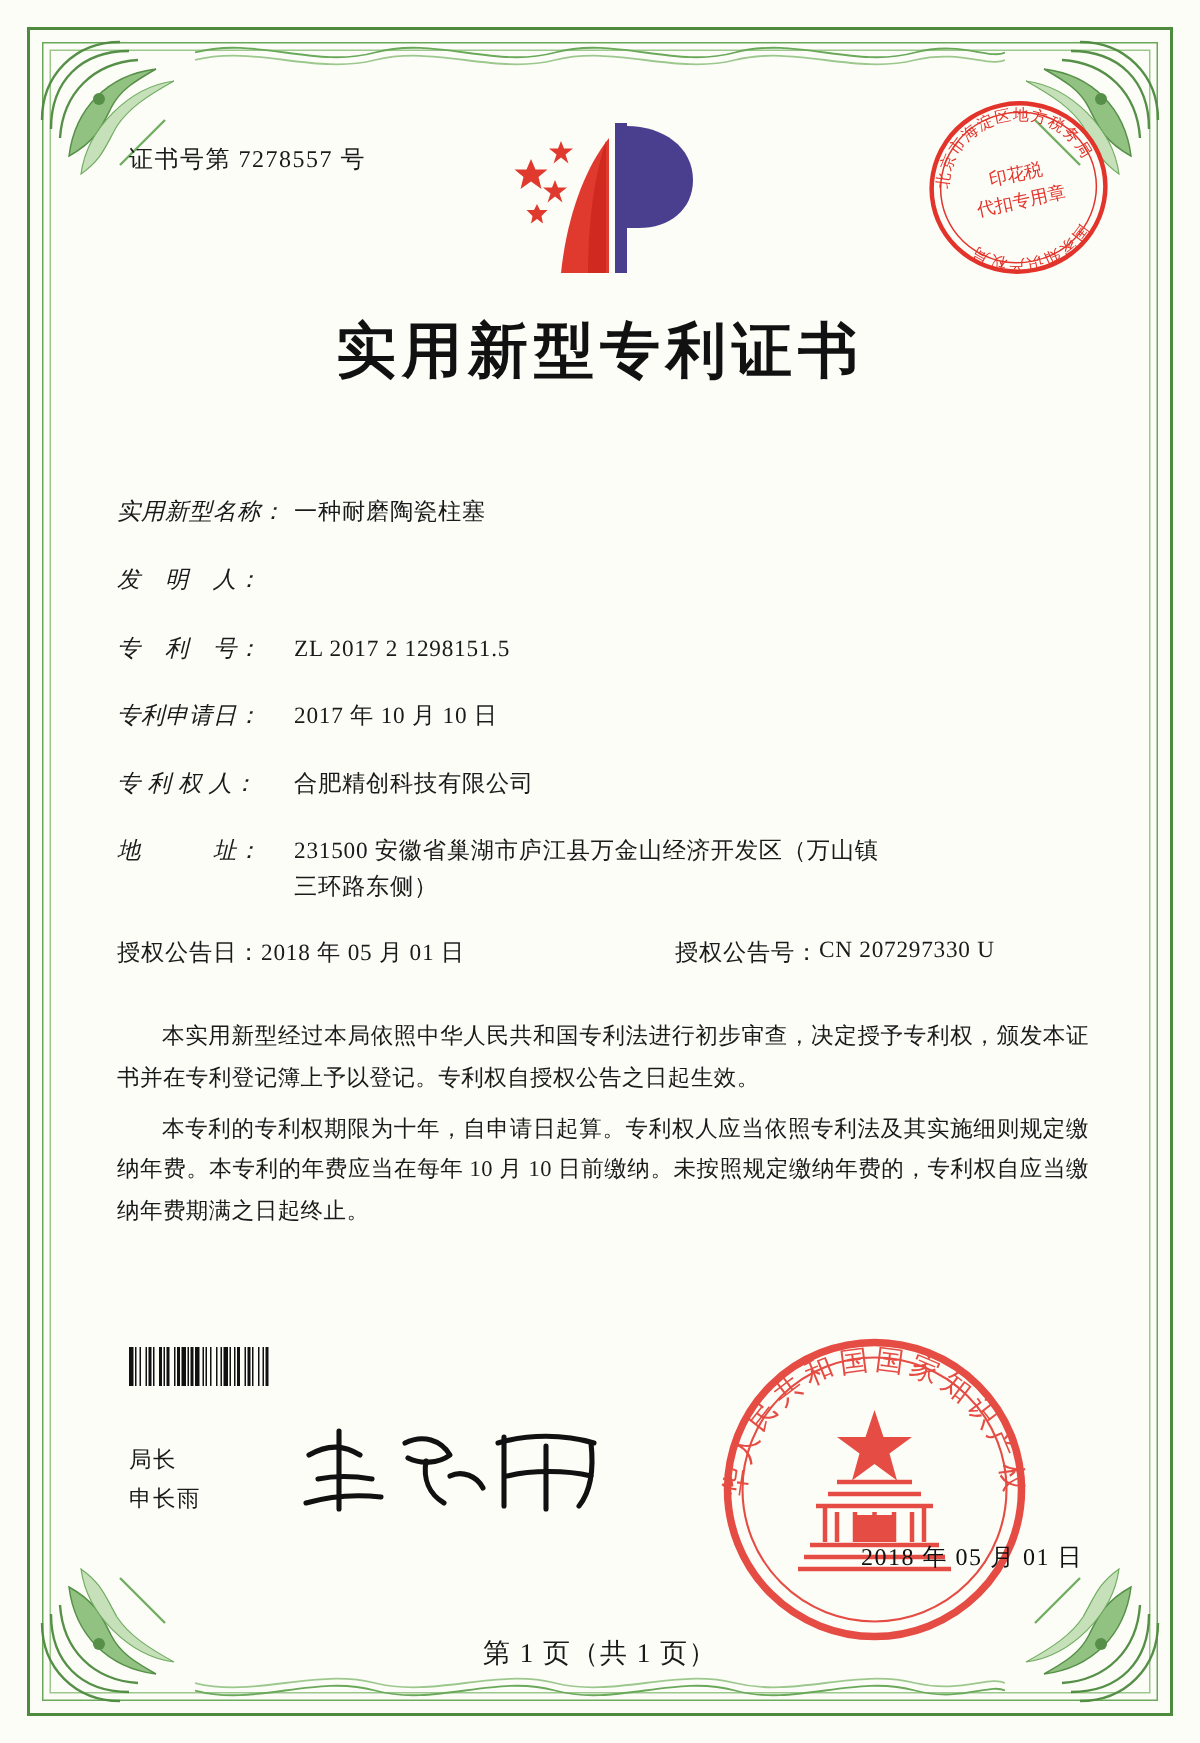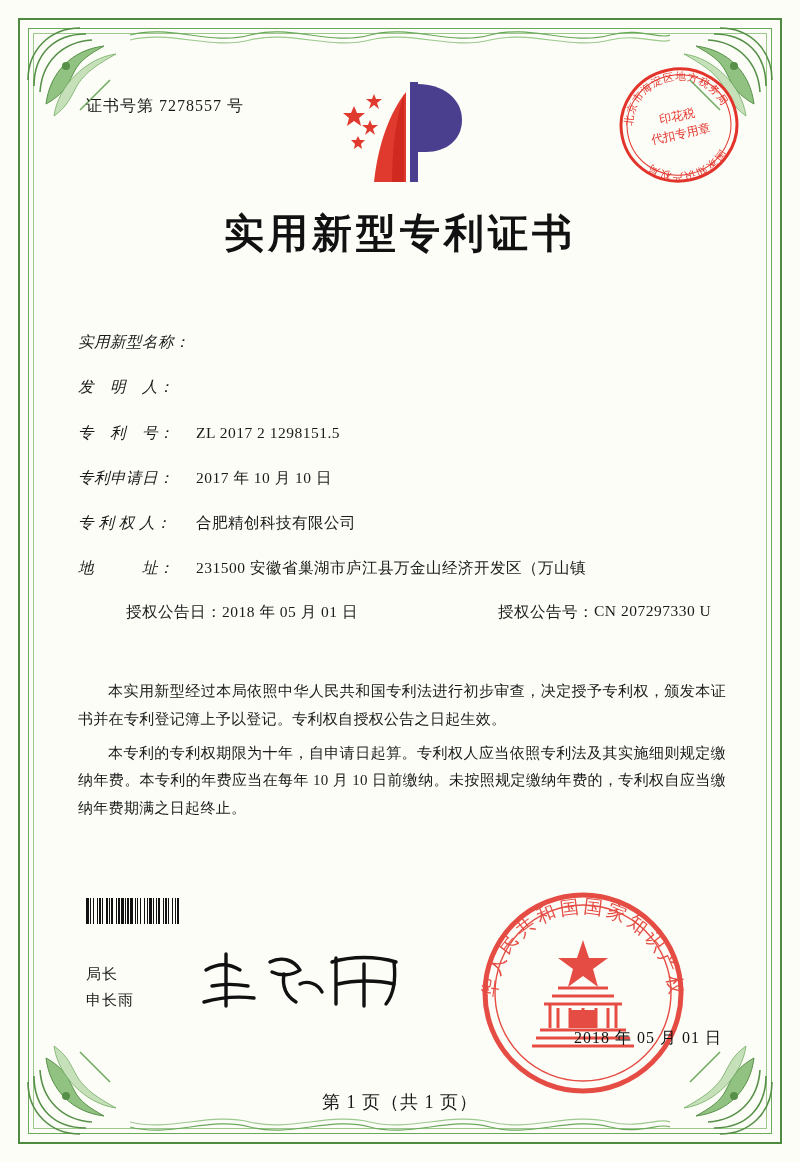--- a/index.html
+++ b/index.html
@@ -124,21 +124,21 @@
   }
   .field-value .line2 { display: block; }
 
   .row-inline {
     display: flex;
     align-items: flex-start;
     margin-bottom: 18px;
     font-size: 15.5px;
   }
   .row-inline .pair { display: flex; }
-  .pair-left { width: 372px; margin-left: 48px; }
+  .pair-left { width: 372px; }
   .pair-label { white-space: nowrap; letter-spacing: 0.5px; }
   .pair-value { letter-spacing: 0.5px; }
 
   
   .body-text {
     position: absolute;
     left: 78px; top: 678px;
     width: 648px;
     font-size: 15px;
     line-height: 1.85;
@@ -298,20 +298,21 @@
       <text x="63" y="76" font-size="12" fill="#e2342b" text-anchor="middle" font-family="'Liberation Serif', serif">代扣专用章</text>
     </g>
   </svg>
 
   <div class="doc-title">实用新型专利证书</div>
 
   <div class="fields">
 
     <div class="field-row">
       <div class="field-label">实用新型名称：</div>
+      <div class="field-value">一种耐磨陶瓷柱塞</div>
     </div>
 
     <div class="field-row">
       <div class="field-label">发　明　人：</div>
     </div>
 
     <div class="field-row">
       <div class="field-label">专　利　号：</div>
       <div class="field-value">ZL 2017 2 1298151.5</div>
     </div>
@@ -323,20 +324,21 @@
 
     <div class="field-row">
       <div class="field-label">专 利 权 人：</div>
       <div class="field-value">合肥精创科技有限公司</div>
     </div>
 
     <div class="field-row">
       <div class="field-label">地　　　址：</div>
       <div class="field-value">
         <span>231500 安徽省巢湖市庐江县万金山经济开发区（万山镇</span>
+        <span class="line2">三环路东侧）</span>
       </div>
     </div>
 
     <div class="row-inline">
       <div class="pair pair-left">
         <span class="pair-label">授权公告日：</span>
         <span class="pair-value">2018 年 05 月 01 日</span>
       </div>
       <div class="pair">
         <span class="pair-label">授权公告号：</span>

